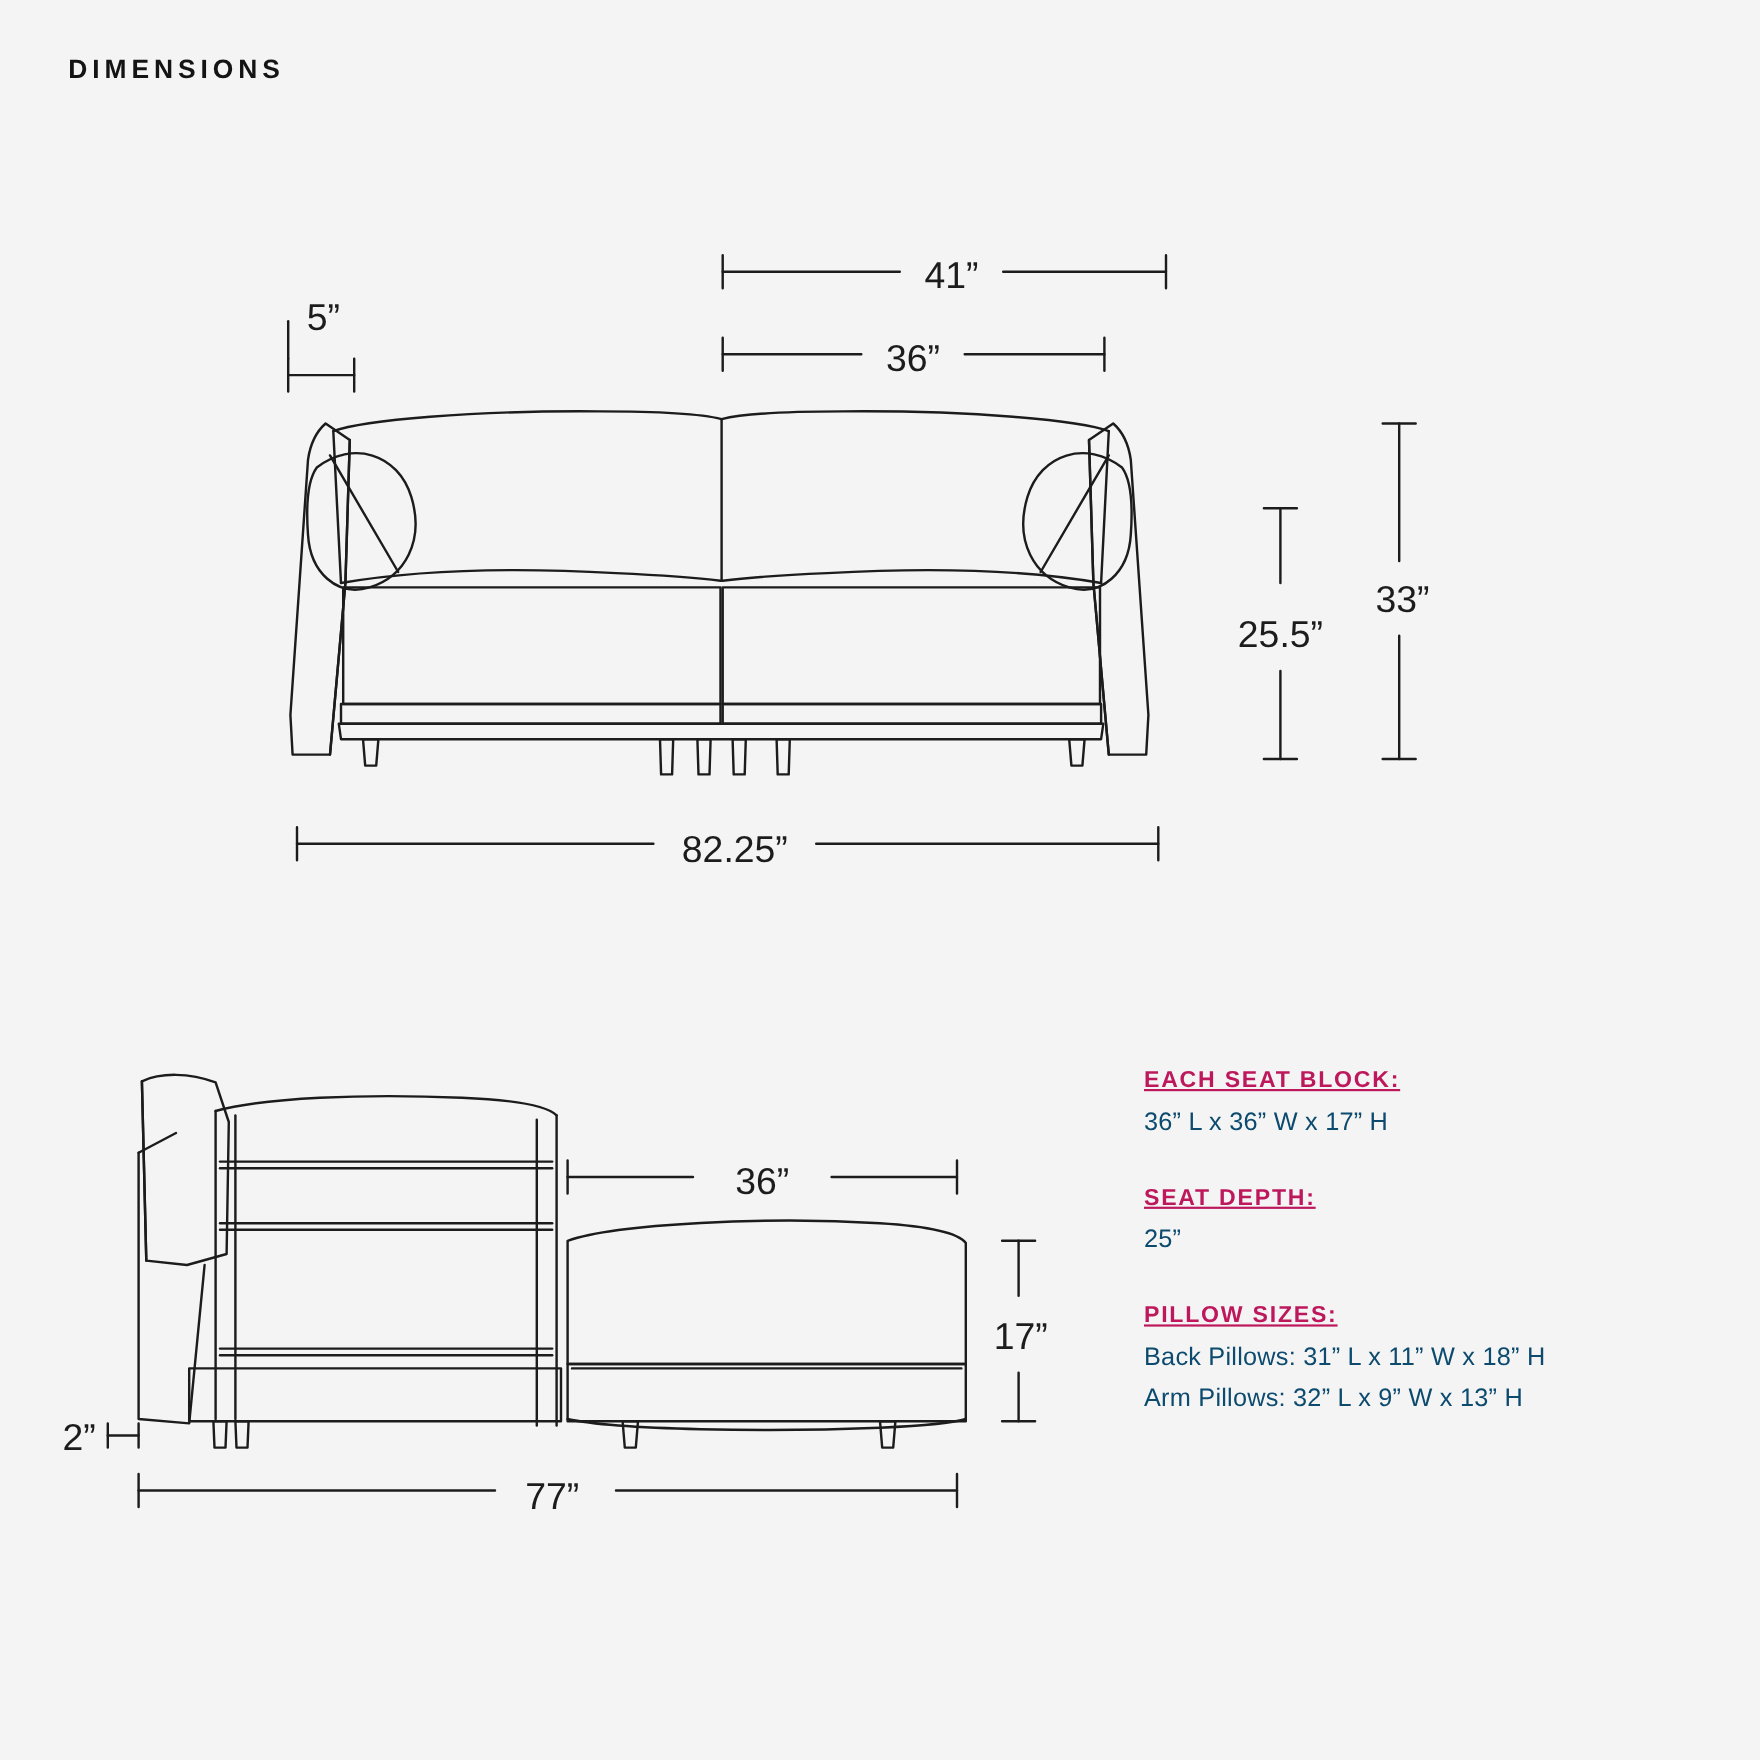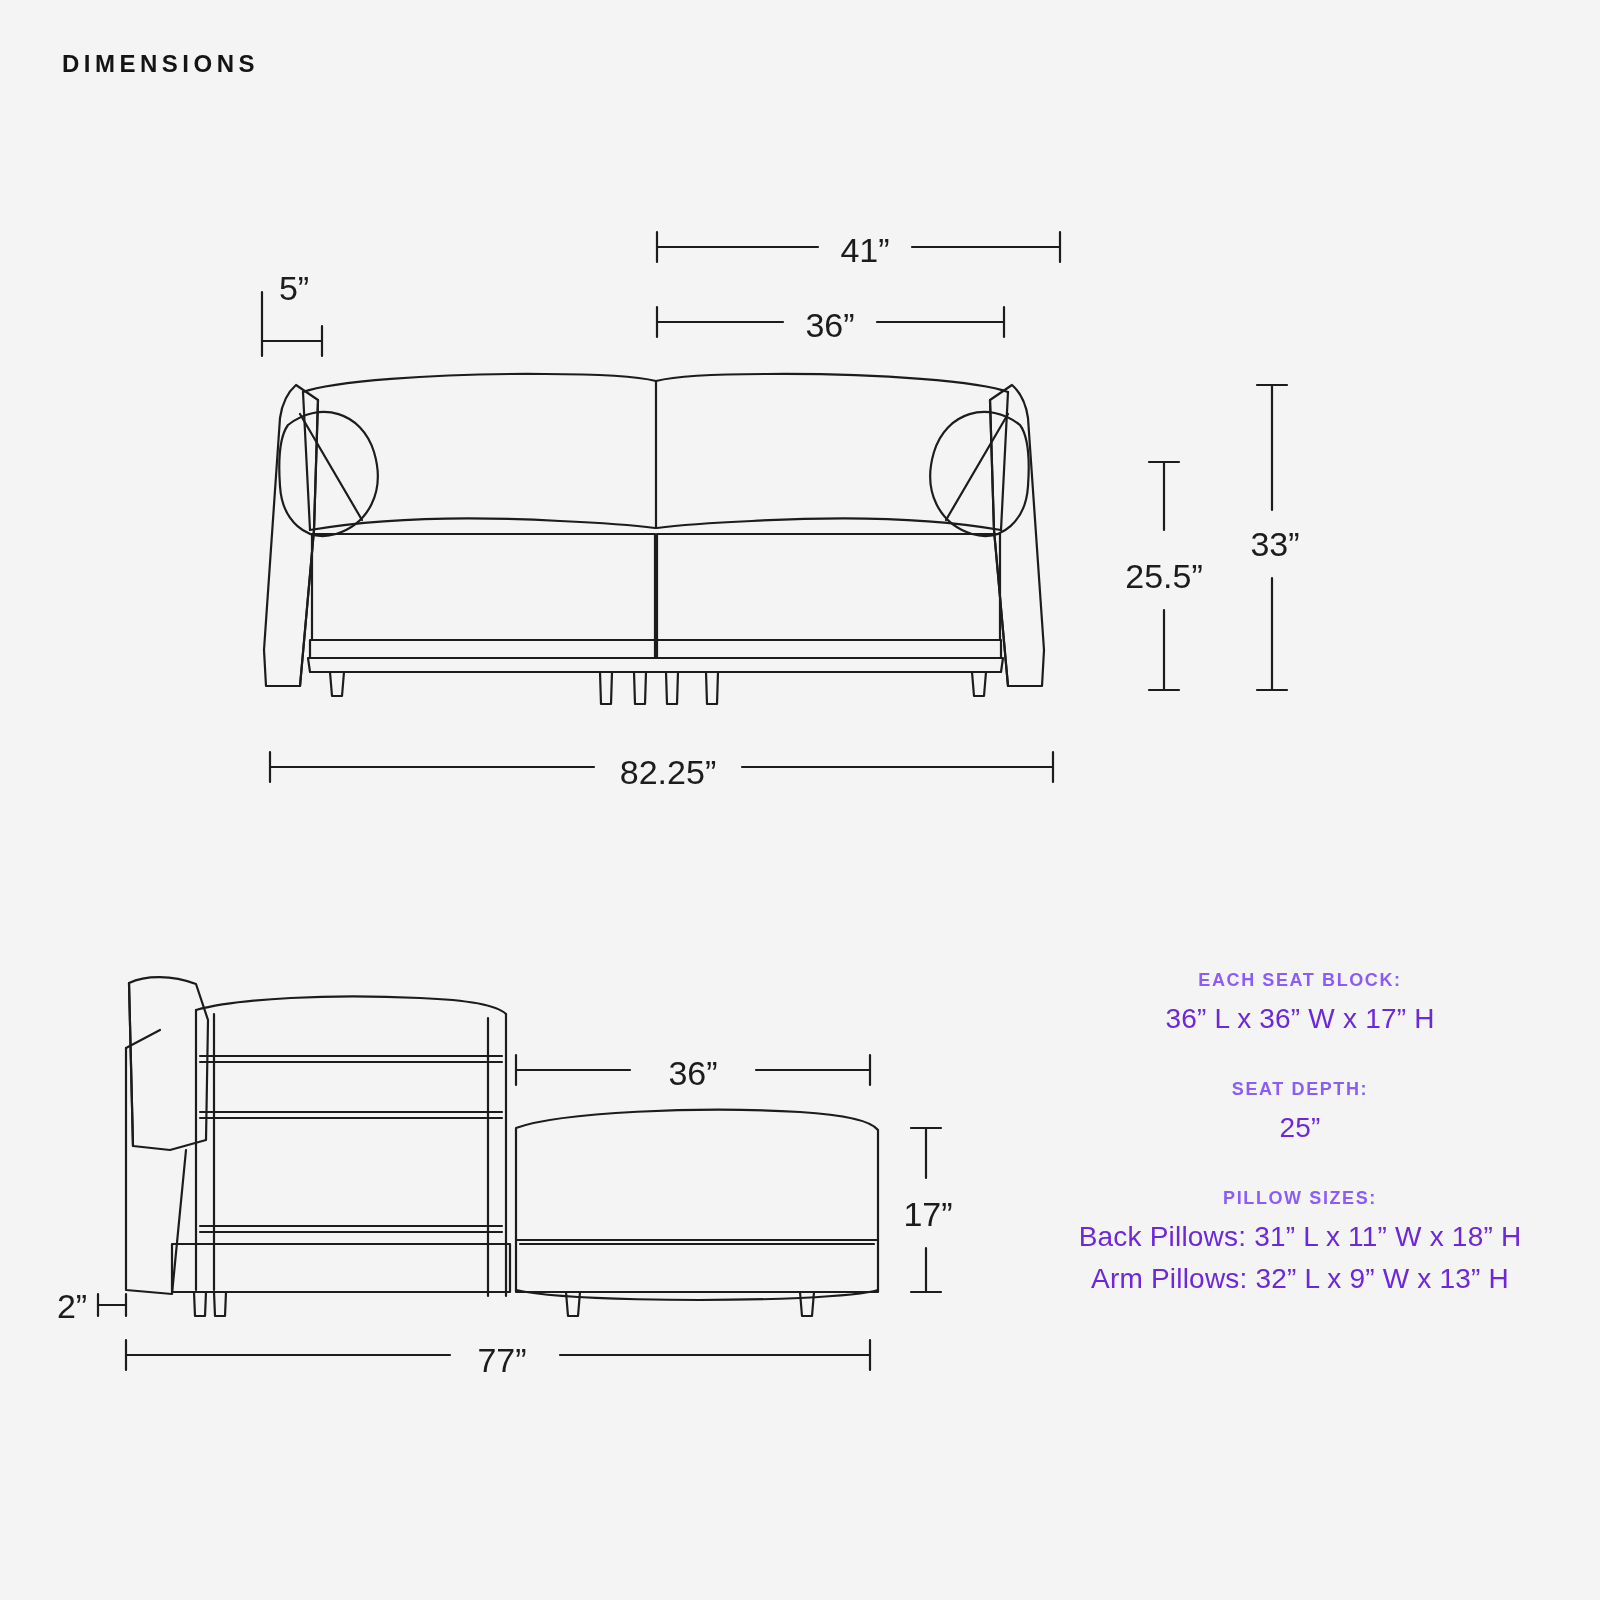--- a/index.html
+++ b/index.html
@@ -11,21 +11,20 @@
     height: 1600px;
     background: #f4f4f4;
     font-family: "Liberation Sans", sans-serif;
     color: #1c1c1c;
     position: relative;
     overflow: hidden;
   }
   .page {
     position: absolute;
     inset: 0;
-    text-align: center;
   }
   .title {
     position: absolute;
     left: 62px;
     top: 50px;
     font-size: 24px;
     font-weight: bold;
     letter-spacing: 4.5px;
     color: #141414;
   }
@@ -36,29 +35,30 @@
     width: 1600px;
     height: 1600px;
   }
   .specs {
     position: absolute;
     left: 1040px;
     top: 970px;
     width: 520px;
   }
   .spec-head {
-    font-size: 18px;
+    font-size: 21px;
     font-weight: bold;
     letter-spacing: 1.6px;
-    color: #8b5cf6;
+    color: #be185d;
     margin: 0 0 12px 0;
+    text-decoration: underline;
   }
   .spec-line {
-    font-size: 28px;
-    color: #6d28d9;
+    font-size: 23px;
+    color: #0c4a6e;
     margin: 0 0 10px 0;
     letter-spacing: 0.2px;
   }
   .spec-group {
     margin-bottom: 44px;
   }
   .spec-group.last {
     margin-bottom: 4px;
   }
   .dimtext {

